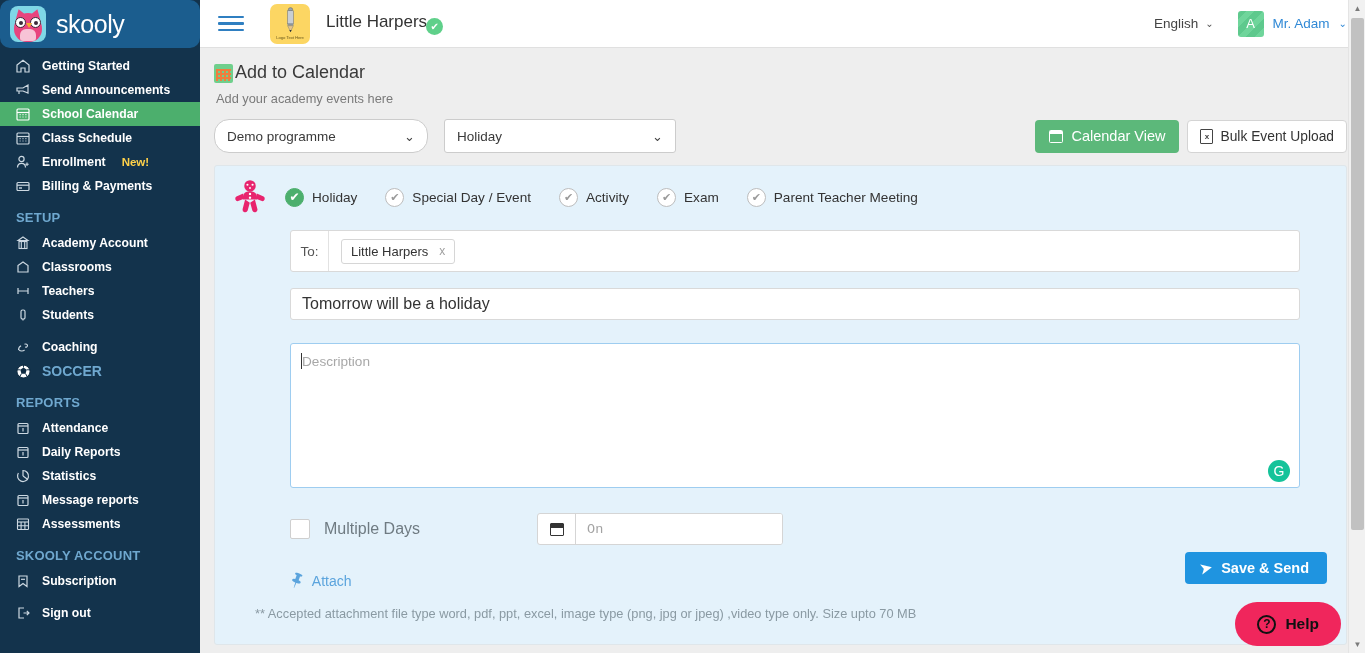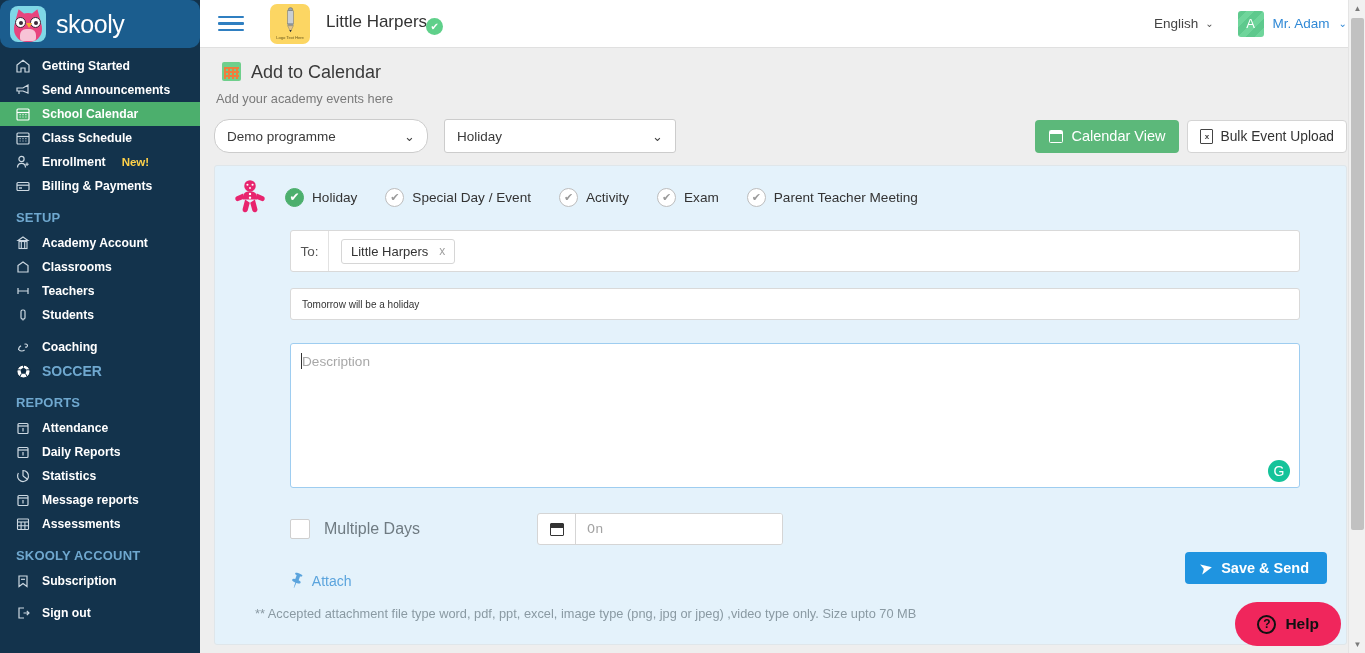--- a/index.html
+++ b/index.html
@@ -131,21 +131,21 @@
   .avatar {
     width: 26px; height: 26px; border-radius: 3px;
     background: repeating-linear-gradient(135deg,#5ec98d 0 6px,#6fd59b 6px 12px);
     color: #fff; font-size: 13px; display: flex; align-items: center;
     justify-content: center; font-weight: 500;
   }
   .user-name { color: #3089d6; font-size: 13.5px; }
 
   .content { padding: 14px 18px 0 14px; position: relative; height: 605px; }
 
-  .page-head { display: flex; align-items: flex-start; gap: 10px; margin-left: 8px; }
+  .page-head { display: flex; align-items: flex-end; gap: 2px; }
   .cal-ico-lg {
     width: 19px; height: 19px; border-radius: 2px;
     background: #6fcf8c; position: relative;
   }
   .cal-ico-lg::before {
     content: ""; position: absolute; left: 2px; right: 2px; top: 5px; bottom: 2px;
     background:
       repeating-linear-gradient(to right, #ef7d3e 0 2px, transparent 2px 4px),
       repeating-linear-gradient(to bottom, #ef7d3e 0 2px, transparent 2px 4px);
     background-size: 4px 4px;
@@ -226,21 +226,21 @@
   .chip {
     margin-left: 12px; border: 1px solid #d6d6d6; border-radius: 3px;
     height: 25px; display: flex; align-items: center; gap: 11px;
     padding: 0 9px; font-size: 13px; color: #333; background: #fff;
   }
   .chip-x { color: #a0a0a0; font-size: 12px; cursor: pointer; }
 
   .title-input {
     margin-top: 16px; background: #fff; border: 1px solid #d9d9d9;
     border-radius: 3px; height: 32px; width: 100%;
-    font-size: 10px; color: #333; padding: 0 11px;
+    font-size: 16px; color: #333; padding: 0 11px;
     font-family: inherit; outline: none;
   }
   .desc-wrap { margin-top: 23px; position: relative; }
   .desc-area {
     width: 100%; height: 145px; background: #fff;
     border: 1px solid #9ecdf0; border-radius: 3px;
     padding: 10px 11px; font-size: 13.6px; color: #737373;
     font-family: inherit; resize: none; outline: none;
   }
   .desc-area::placeholder { color: #a8a8a8; }

